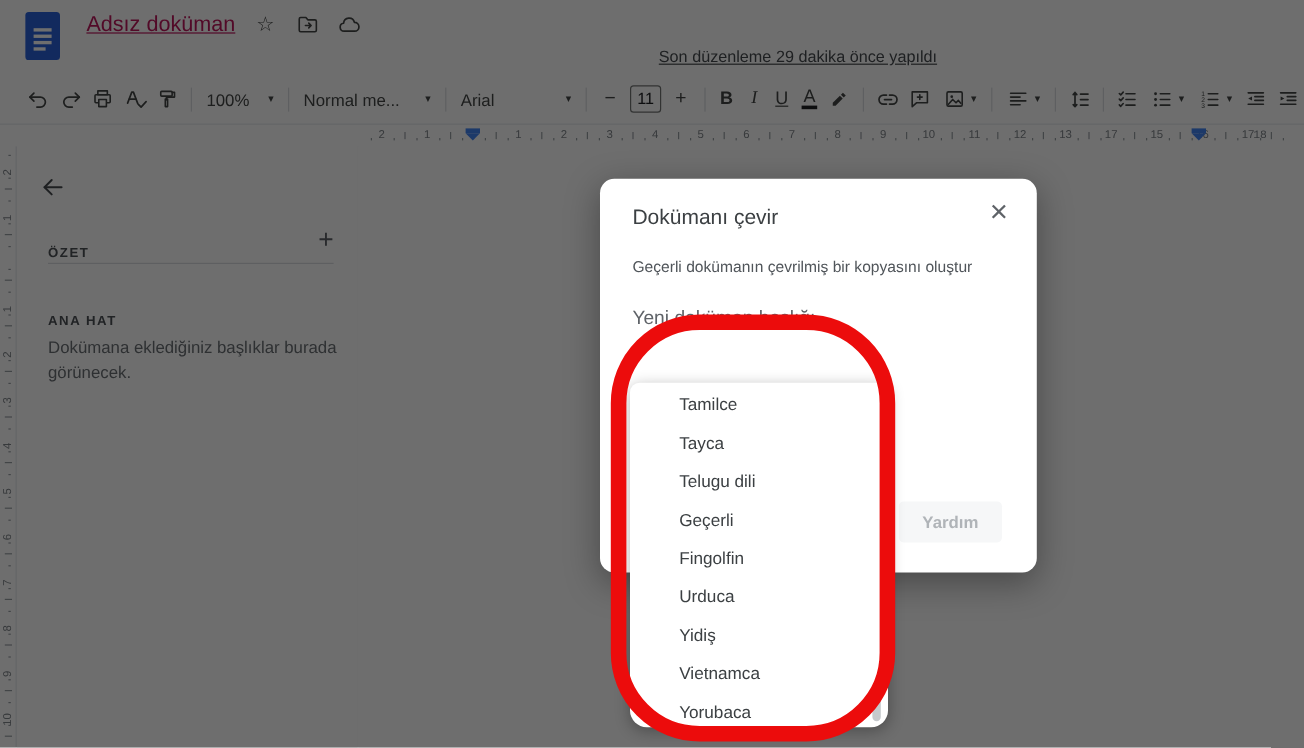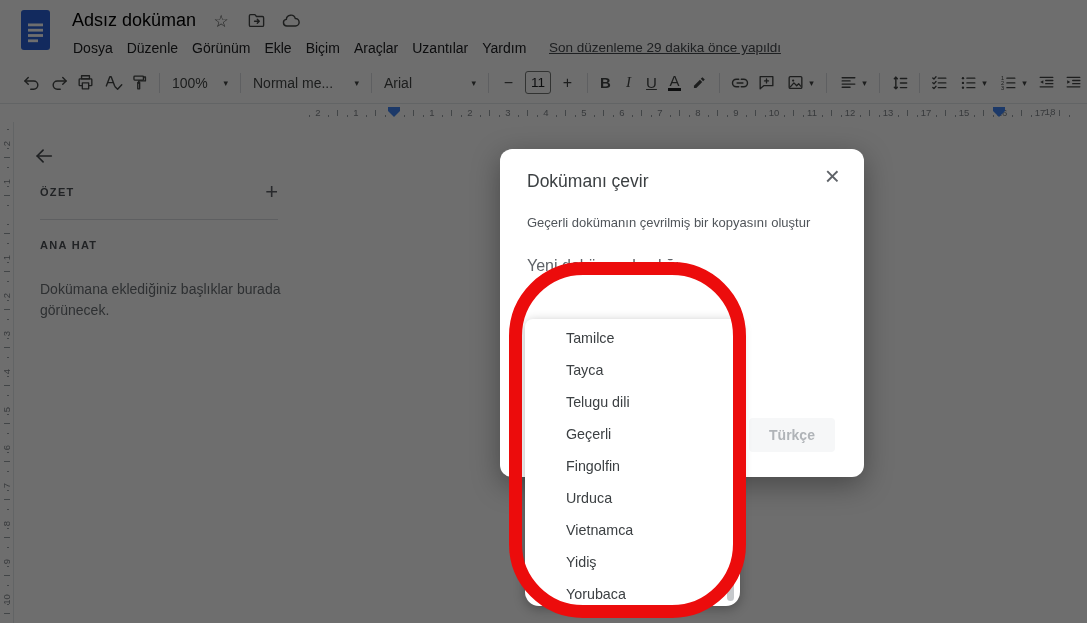--- a/index.html
+++ b/index.html
@@ -9,21 +9,21 @@
     -webkit-font-smoothing:antialiased;
   }
   .abs{position:absolute;}
   svg{display:block;}
   .icn svg{stroke:#444746;fill:none;stroke-width:1.7;stroke-linecap:round;stroke-linejoin:round;}
 
   
   .topbar{position:absolute;left:0;top:0;width:1087px;height:62px;background:#fff;}
   .docs-logo{position:absolute;left:21px;top:10px;width:29px;height:40px;cursor:pointer;}
   .title-row{position:absolute;left:72px;top:10px;display:flex;align-items:center;gap:15px;}
-  .doc-title{font-size:18px;color:#000000;}
+  .doc-title{font-size:18px;color:#be185d;text-decoration:underline;}
   .t-icn{width:20px;height:20px;display:flex;align-items:center;justify-content:center;color:#444746;font-size:17px;}
   .menubar{position:absolute;left:66px;top:37px;display:flex;}
   .menu-item{font-size:14px;color:#202124;padding:2px 7px;border-radius:4px;line-height:18px;cursor:pointer;}
   .last-edit{position:absolute;left:549px;top:40px;font-size:13.5px;color:#474b4f;text-decoration:underline;cursor:pointer;}
 
   
   .toolbar{position:absolute;left:0;top:62px;width:1087px;height:42px;background:#fff;
     border-bottom:1px solid #e4e7ea;display:flex;align-items:center;padding-left:18px;box-sizing:border-box;}
   .tbtn{width:27px;height:27px;display:flex;align-items:center;justify-content:center;border-radius:4px;flex:0 0 auto;cursor:pointer;}
   .tsep{width:1px;height:20px;background:#dadce0;margin:0 6px;flex:0 0 auto;}
@@ -48,21 +48,21 @@
   .hmarker{position:absolute;top:3px;width:12px;height:4px;background:#4285f4;transform:translateX(-50%);}
   .hmarker::after{content:"";position:absolute;top:4px;left:0;width:0;height:0;border:6px solid transparent;border-top:6px solid #4285f4;}
   .vruler{position:absolute;left:0;top:122px;width:13px;height:501px;background:#fff;border-right:1px solid #e4e7ea;}
   .vnum{position:absolute;left:0;width:13px;text-align:center;transform:rotate(-90deg);font-size:9.5px;color:#80868b;}
   .vline{position:absolute;left:4px;width:6px;height:1px;background:#9aa0a6;}
   .vdot{position:absolute;left:7px;width:1.5px;height:1.5px;background:#9aa0a6;}
 
   
   .sidebar{position:absolute;left:14px;top:122px;width:284px;height:501px;background:#fff;border-right:1px solid #e0e3e7;border-radius:8px 0 0 0;}
   .back-btn{position:absolute;left:19px;top:23px;width:22px;height:22px;cursor:pointer;}
-  .sec-label{font-size:11px;letter-spacing:1.3px;color:#4d5156;font-weight:bold;}
+  .sec-label{font-size:11px;letter-spacing:1.3px;color:#4d5156;font-weight:bold;margin-top:23px;}
   .ozet-row{position:absolute;left:26px;top:60px;width:238px;display:flex;align-items:center;justify-content:space-between;}
   .plus-btn{font-size:22px;font-weight:300;color:#5f6368;line-height:20px;cursor:pointer;}
   .side-div{position:absolute;left:26px;top:97px;width:238px;height:1px;background:#dadce0;}
   .anahat{position:absolute;left:26px;top:117px;}
   .outline-empty{position:absolute;left:26px;top:143px;width:252px;font-size:14px;line-height:21px;color:#6b7075;}
 
   
   .page{position:absolute;left:298px;top:122px;width:789px;height:501px;background:#fff;}
   .doc-left{position:absolute;left:394px;top:227px;}
   .doc-right{position:absolute;left:866px;top:227px;}
@@ -115,31 +115,20 @@
           <path d="M3 7.5V18a1.5 1.5 0 0 0 1.5 1.5h15A1.5 1.5 0 0 0 21 18V8.5A1.5 1.5 0 0 0 19.5 7H12L10 4.5H4.5A1.5 1.5 0 0 0 3 6z"></path>
           <path d="M9.5 13h5.5M13 10.5l2.5 2.5-2.5 2.5"></path>
         </svg>
     </span>
     <span class="t-icn icn">
       <svg width="20" height="20" viewBox="0 0 24 24">
           <path d="M7 18a4 4 0 0 1-.6-7.96A5.5 5.5 0 0 1 17.2 9.1 4.4 4.4 0 0 1 17.4 18z"></path>
         </svg>
     </span>
   </div>
-  <nav class="menubar">
-
-  <span class="menu-item">Dosya</span>
-      <span class="menu-item">Düzenle</span>
-      <span class="menu-item">Görünüm</span>
-      <span class="menu-item">Ekle</span>
-      <span class="menu-item">Biçim</span>
-      <span class="menu-item">Araçlar</span>
-      <span class="menu-item">Uzantılar</span>
-      <span class="menu-item">Yardım</span>
-    </nav>
   <span class="last-edit">Son düzenleme 29 dakika önce yapıldı</span>
 </header>
 
 <div class="toolbar">
   <span class="tbtn icn">
     <svg width="20" height="20" viewBox="0 0 24 24">
         <path d="M7.5 5.5 3.5 9.5l4 4"></path>
         <path d="M3.5 9.5H14a5 5 0 0 1 0 10h-3.5"></path>
       </svg>
     </span>
@@ -460,30 +449,30 @@
   </div>
 </main>
 
 <div class="overlay"></div>
 
 <div class="dialog">
   <h2 class="dlg-title">Dokümanı çevir</h2>
   <span class="dlg-close">×</span>
   <p class="dlg-sub">Geçerli dokümanın çevrilmiş bir kopyasını oluştur</p>
   <span class="dlg-label">Yeni doküman başlığı</span>
-  <button class="dlg-translate">Türkçe</button>
+  <button class="dlg-translate">Yardım</button>
 </div>
 
 <div class="lang-menu">
 
   <span class="scroll-thumb"></span>
 <div class="lang-item">Tamilce</div>
     <div class="lang-item">Tayca</div>
     <div class="lang-item">Telugu dili</div>
     <div class="lang-item">Geçerli</div>
     <div class="lang-item">Fingolfin</div>
     <div class="lang-item">Urduca</div>
+    <div class="lang-item">Yidiş</div>
     <div class="lang-item">Vietnamca</div>
-    <div class="lang-item">Yidiş</div>
     <div class="lang-item">Yorubaca</div>
   </div>
 
 <div class="red-ring"></div>
 
 </body></html>

